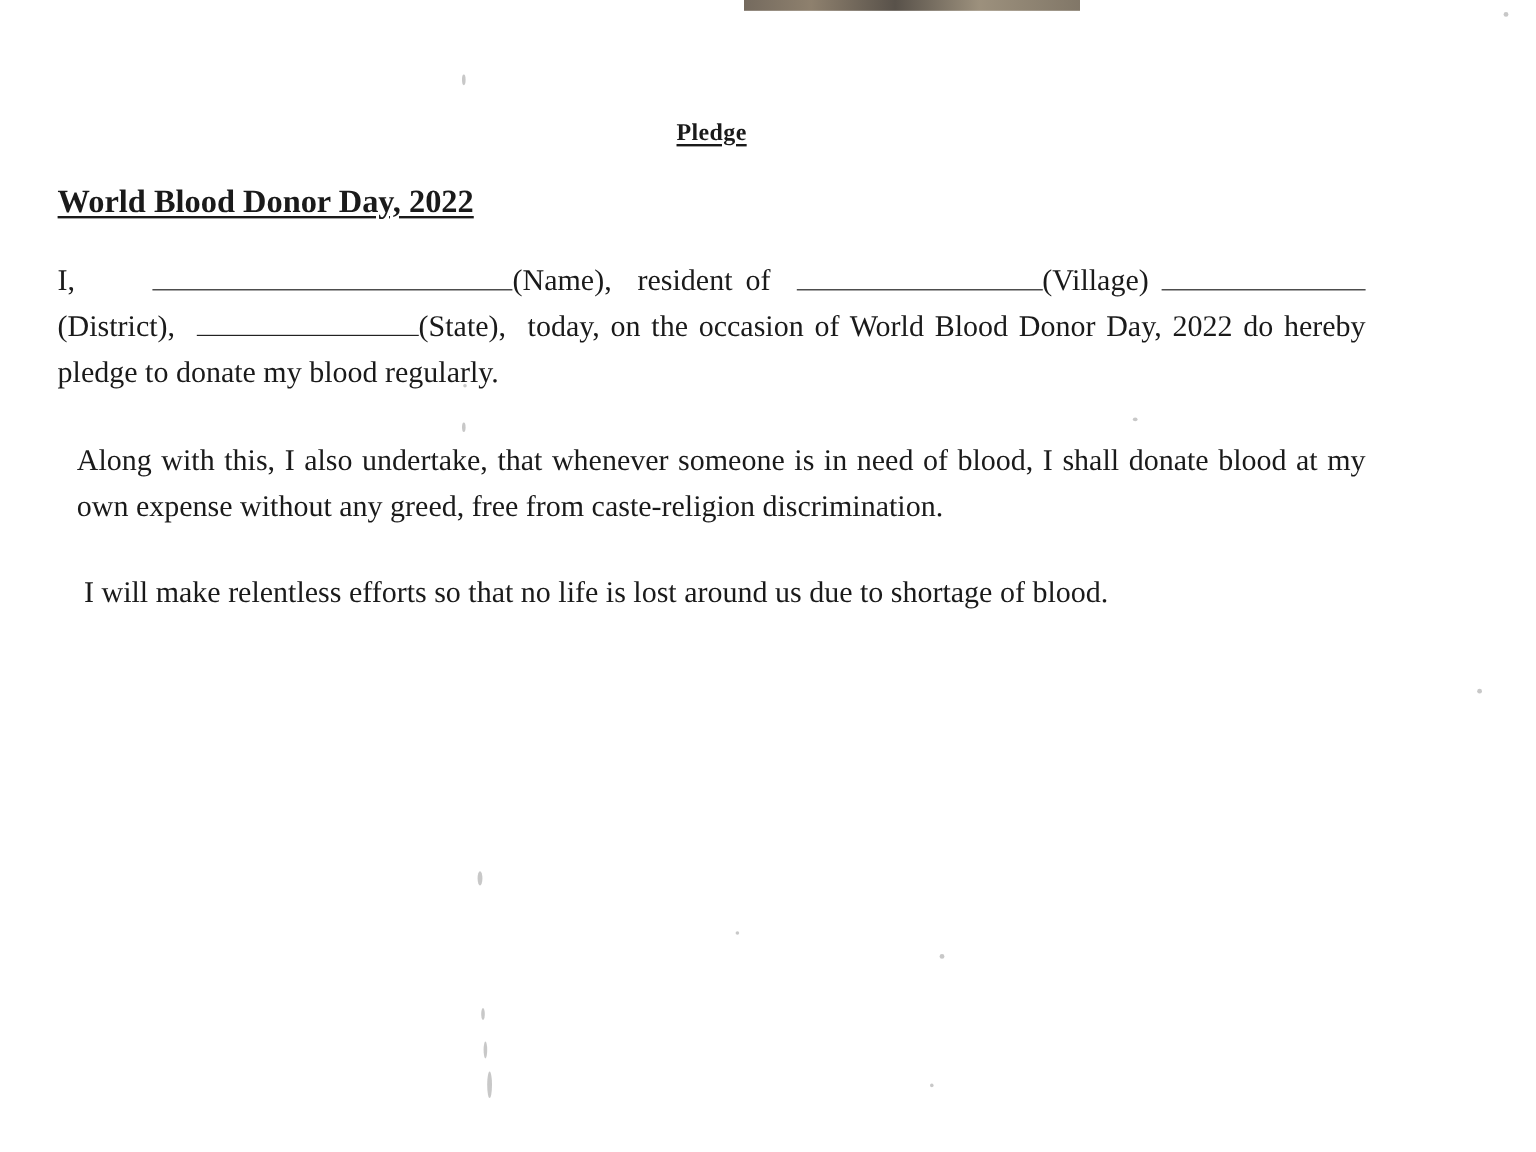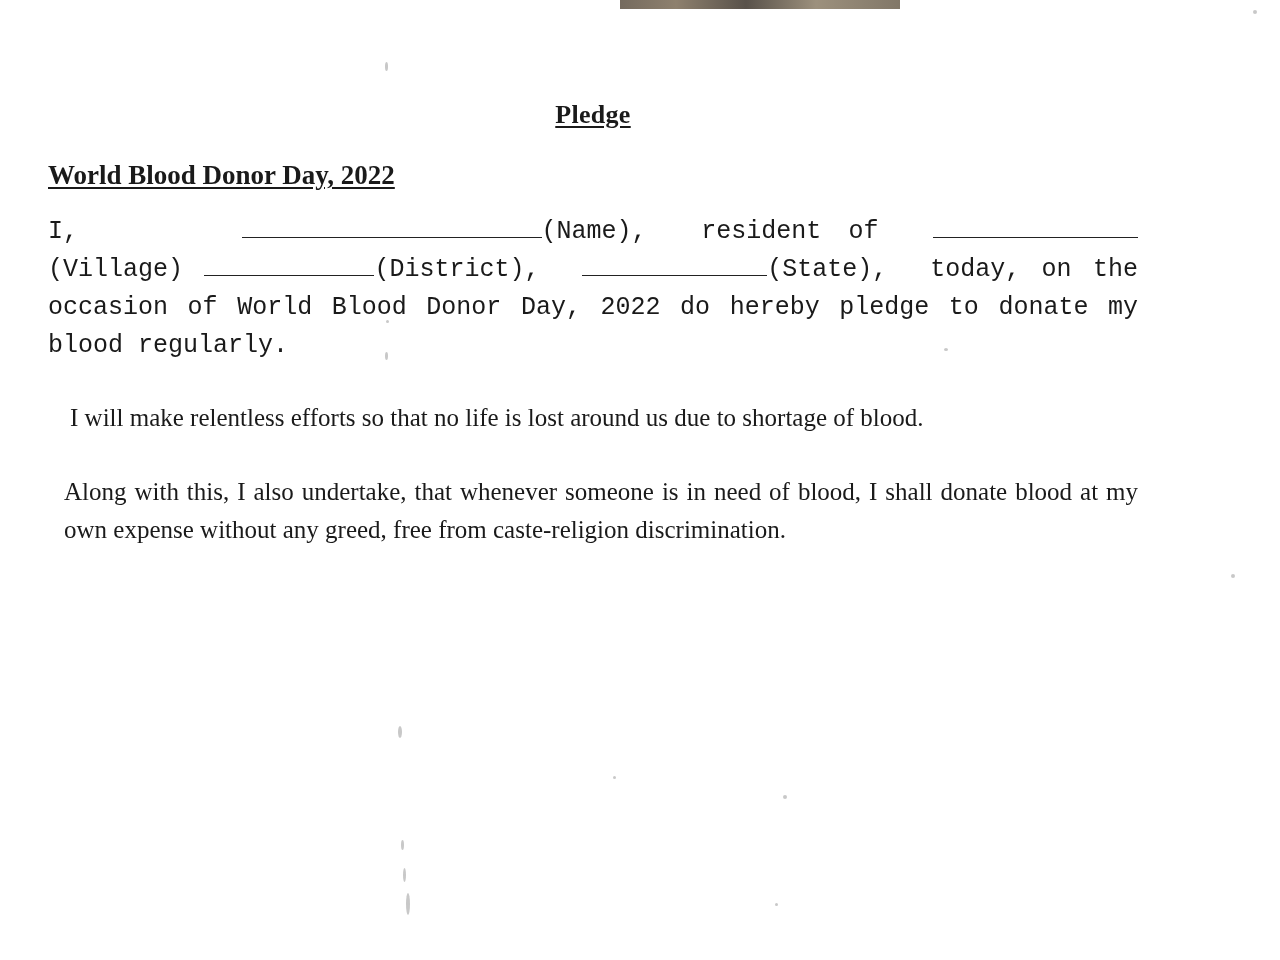--- a/index.html
+++ b/index.html
@@ -44,21 +44,21 @@
   .doc {
     position: absolute;
     left: 48px;
     top: 100px;
     width: 1090px;
   }
 
   .title {
     text-align: center;
     font-weight: bold;
-    font-size: 26px;
+    font-size: 20px;
     letter-spacing: 0.3px;
     margin: 0 0 0 0;
   }
   .title span.u {
     text-decoration: underline;
     text-underline-offset: 3px;
   }
   .subtitle {
     text-align: left;
     font-weight: bold;
@@ -72,22 +72,21 @@
 
   .para {
     font-size: 25px;
     line-height: 1.52;
     text-align: justify;
     text-justify: inter-word;
     margin: 0;
   }
 
   .p-main {
-    margin-top: 22px;
-    font-family: Liberation Mono, monospace;
+    margin-top: 32px;
   }
 
   .blank {
     display: inline-block;
     border-bottom: 1.6px solid #222;
     height: 0.95em;
     vertical-align: baseline;
   }
   .blank-name { width: 300px; }
   .blank-village { width: 205px; }
@@ -130,18 +129,18 @@
   <div class="doc">
 
     <h1 class="title"><span class="u">Pledge</span></h1>
 
     <h2 class="subtitle"><span class="u">World Blood Donor Day, 2022</span></h2>
 
     <p class="para p-main"><span>I,</span>&nbsp;&nbsp;&nbsp;&nbsp;&nbsp;&nbsp;<span class="blank blank-name"></span><span>(Name),</span>&nbsp;&nbsp;<span>resident  of</span>&nbsp;&nbsp;<span class="blank blank-village"></span><span>(Village)</span>
     <span class="blank blank-district"></span><span>(District),</span>&nbsp;&nbsp;<span class="blank blank-state"></span><span>(State),</span>&nbsp;&nbsp;<span>today,  on  the  occasion  of  World  Blood  Donor  Day,  2022  do  hereby  pledge  to  donate  my  blood  regularly.</span></p>
 
 
+    <p class="para p-3">Along  with  this,  I  also  undertake,  that  whenever  someone  is  in  need  of  blood, I shall donate blood at my own expense without any greed, free from caste-religion discrimination.</p>
+
     <p class="para p-4">I will make relentless efforts so that no life is lost around us due to shortage of blood.</p>
-
-    <p class="para p-3">Along  with  this,  I  also  undertake,  that  whenever  someone  is  in  need  of  blood, I shall donate blood at my own expense without any greed, free from caste-religion discrimination.</p>
 
   </div>
 </div>
 
 </body></html>

